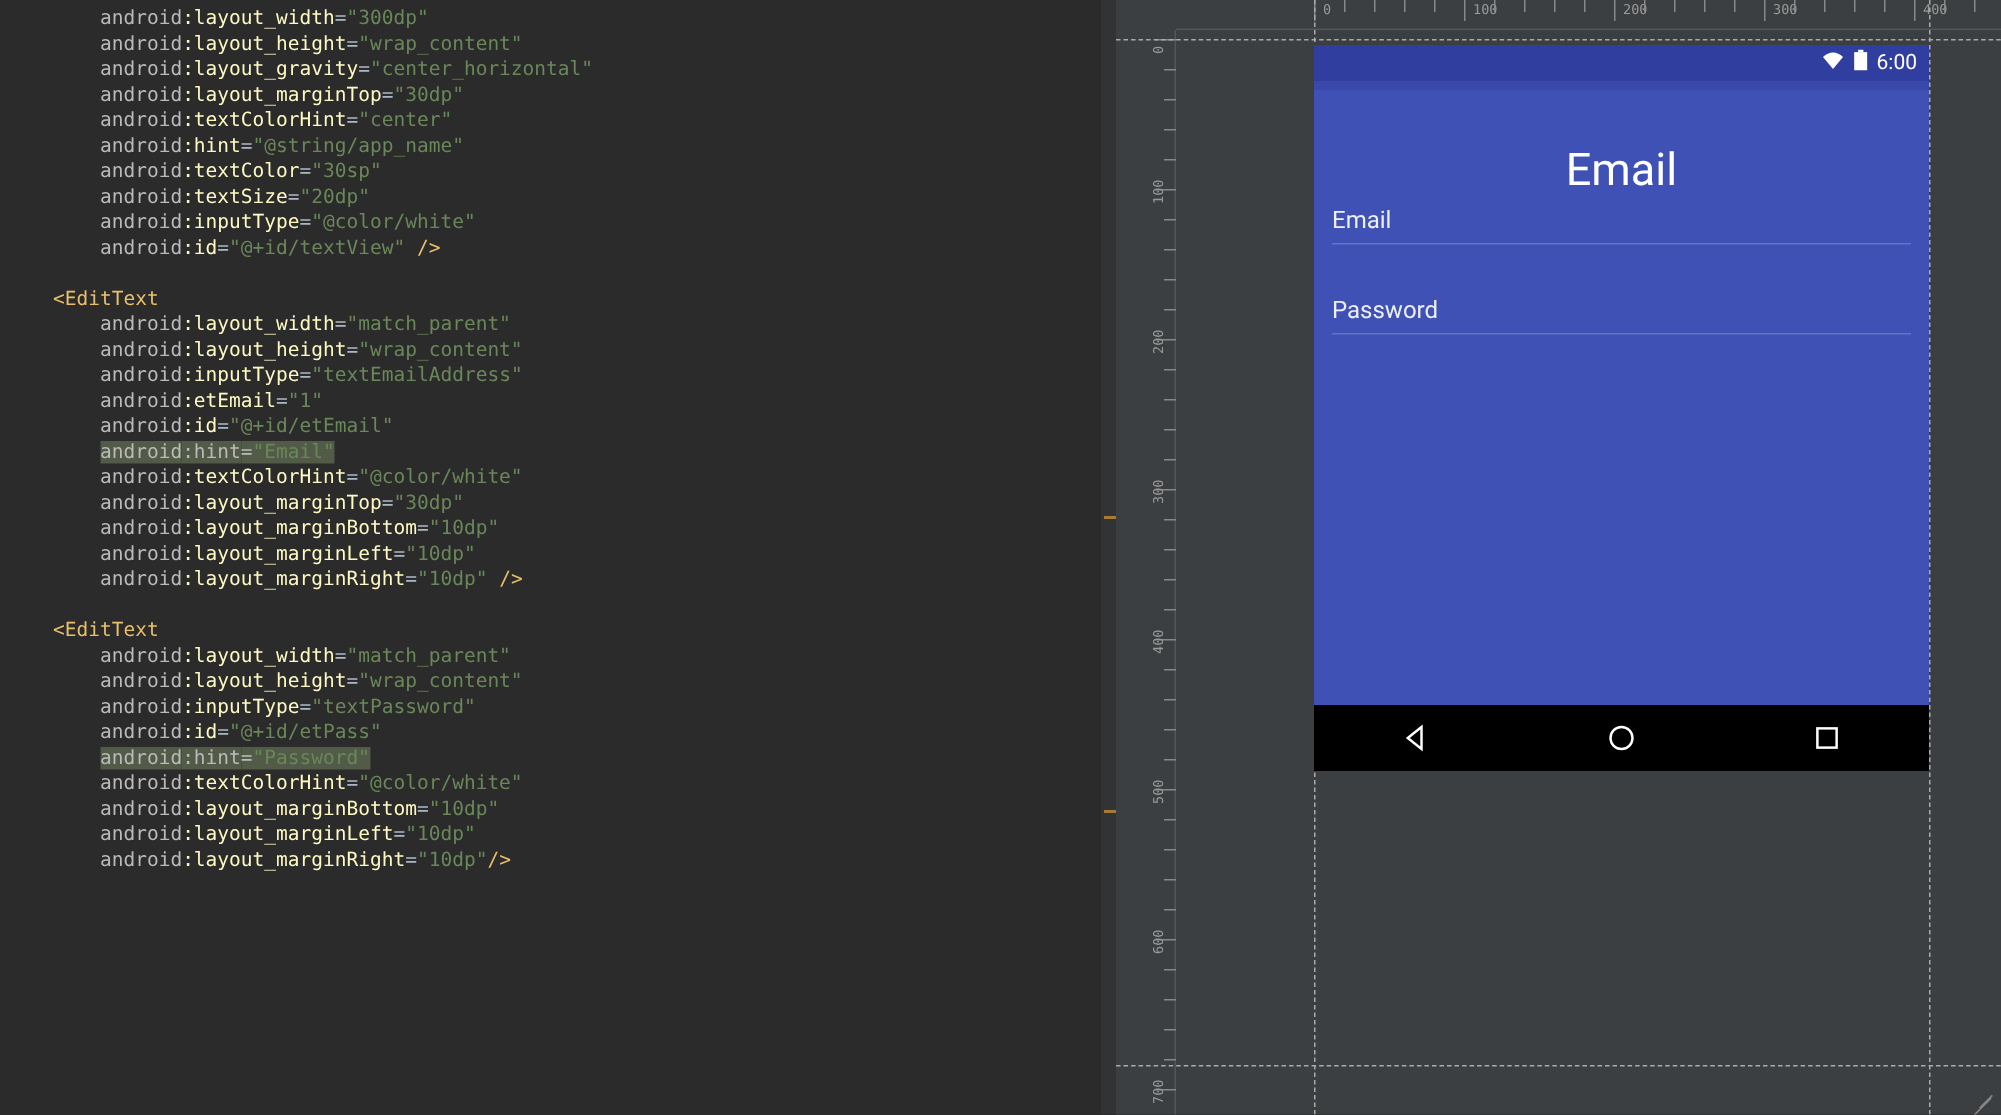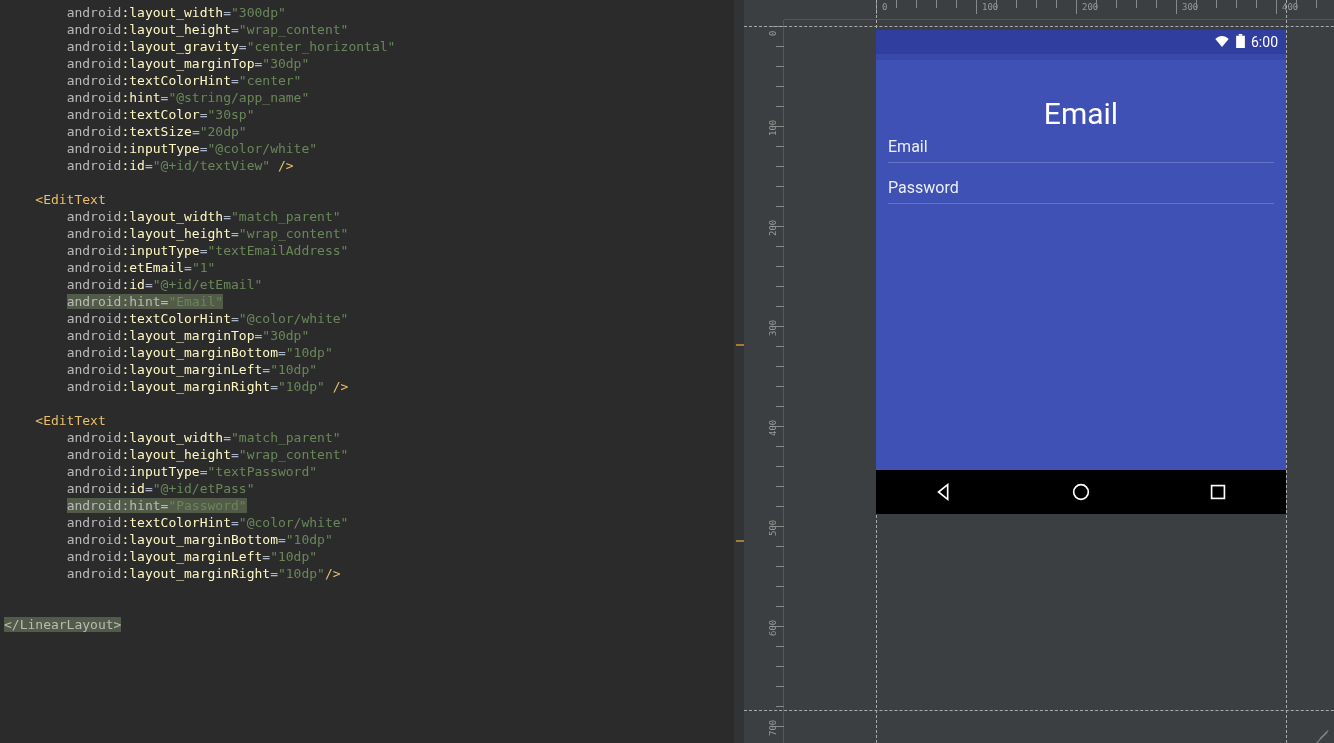--- a/index.html
+++ b/index.html
@@ -107,21 +107,21 @@
     font-size: 30px; color:#fff; font-weight:400;
   }
   .field {
     align-self: stretch;
     margin: 0 12px;
     border-bottom: 1.5px solid #6573c3;
     color:#eceff4; font-size:16px; text-align:left;
     padding: 6px 0 6px 0;
   }
   .field.first { }
-  .field + .field { margin-top: 9px; }
+  .field + .field { margin-top: 28px; }
   .navbar {
     height: 44px; background:#000;
     display:flex; justify-content:space-around; align-items:center;
   }
   .navbtn { width:22px; height:22px; display:flex; align-items:center; justify-content:center; }
   .navbtn svg { stroke:#fff; fill:none; stroke-width:1.8; }
 
   .resize-handle {
     position:absolute; right:4px; bottom:4px; width:16px; height:16px;
   }
@@ -165,21 +165,20 @@
       <div class="line"><span>        </span><span class="t-ns">android</span><span class="t-attr">:layout_height</span><span class="t-eq">=</span><span class="t-str">"wrap_content"</span></div>
       <div class="line"><span>        </span><span class="t-ns">android</span><span class="t-attr">:inputType</span><span class="t-eq">=</span><span class="t-str">"textPassword"</span></div>
       <div class="line"><span>        </span><span class="t-ns">android</span><span class="t-attr">:id</span><span class="t-eq">=</span><span class="t-str">"@+id/etPass"</span></div>
       <div class="line"><span>        </span><span class="t-hl">android</span><span class="t-hl">:hint</span><span class="t-hl">=</span><span class="t-hlstr">"Password"</span></div>
       <div class="line"><span>        </span><span class="t-ns">android</span><span class="t-attr">:textColorHint</span><span class="t-eq">=</span><span class="t-str">"@color/white"</span></div>
       <div class="line"><span>        </span><span class="t-ns">android</span><span class="t-attr">:layout_marginBottom</span><span class="t-eq">=</span><span class="t-str">"10dp"</span></div>
       <div class="line"><span>        </span><span class="t-ns">android</span><span class="t-attr">:layout_marginLeft</span><span class="t-eq">=</span><span class="t-str">"10dp"</span></div>
       <div class="line"><span>        </span><span class="t-ns">android</span><span class="t-attr">:layout_marginRight</span><span class="t-eq">=</span><span class="t-str">"10dp"</span><span class="t-punc">/&gt;</span></div>
       <div class="line">&nbsp;</div>
       <div class="line">&nbsp;</div>
-      <div class="line"><span></span><span class="t-hl">&lt;/LinearLayout</span><span class="t-hl">&gt;</span></div>
     </div>
   <div class="gutter-stripe">
     <div class="mark" id="gm0" style="top: 344px;"></div>
     <div class="mark" id="gm1" style="top: 540px;"></div>
   </div>
 </div>
 
 <div class="preview">
 
   <div class="ruler-top" id="ruler-top">

